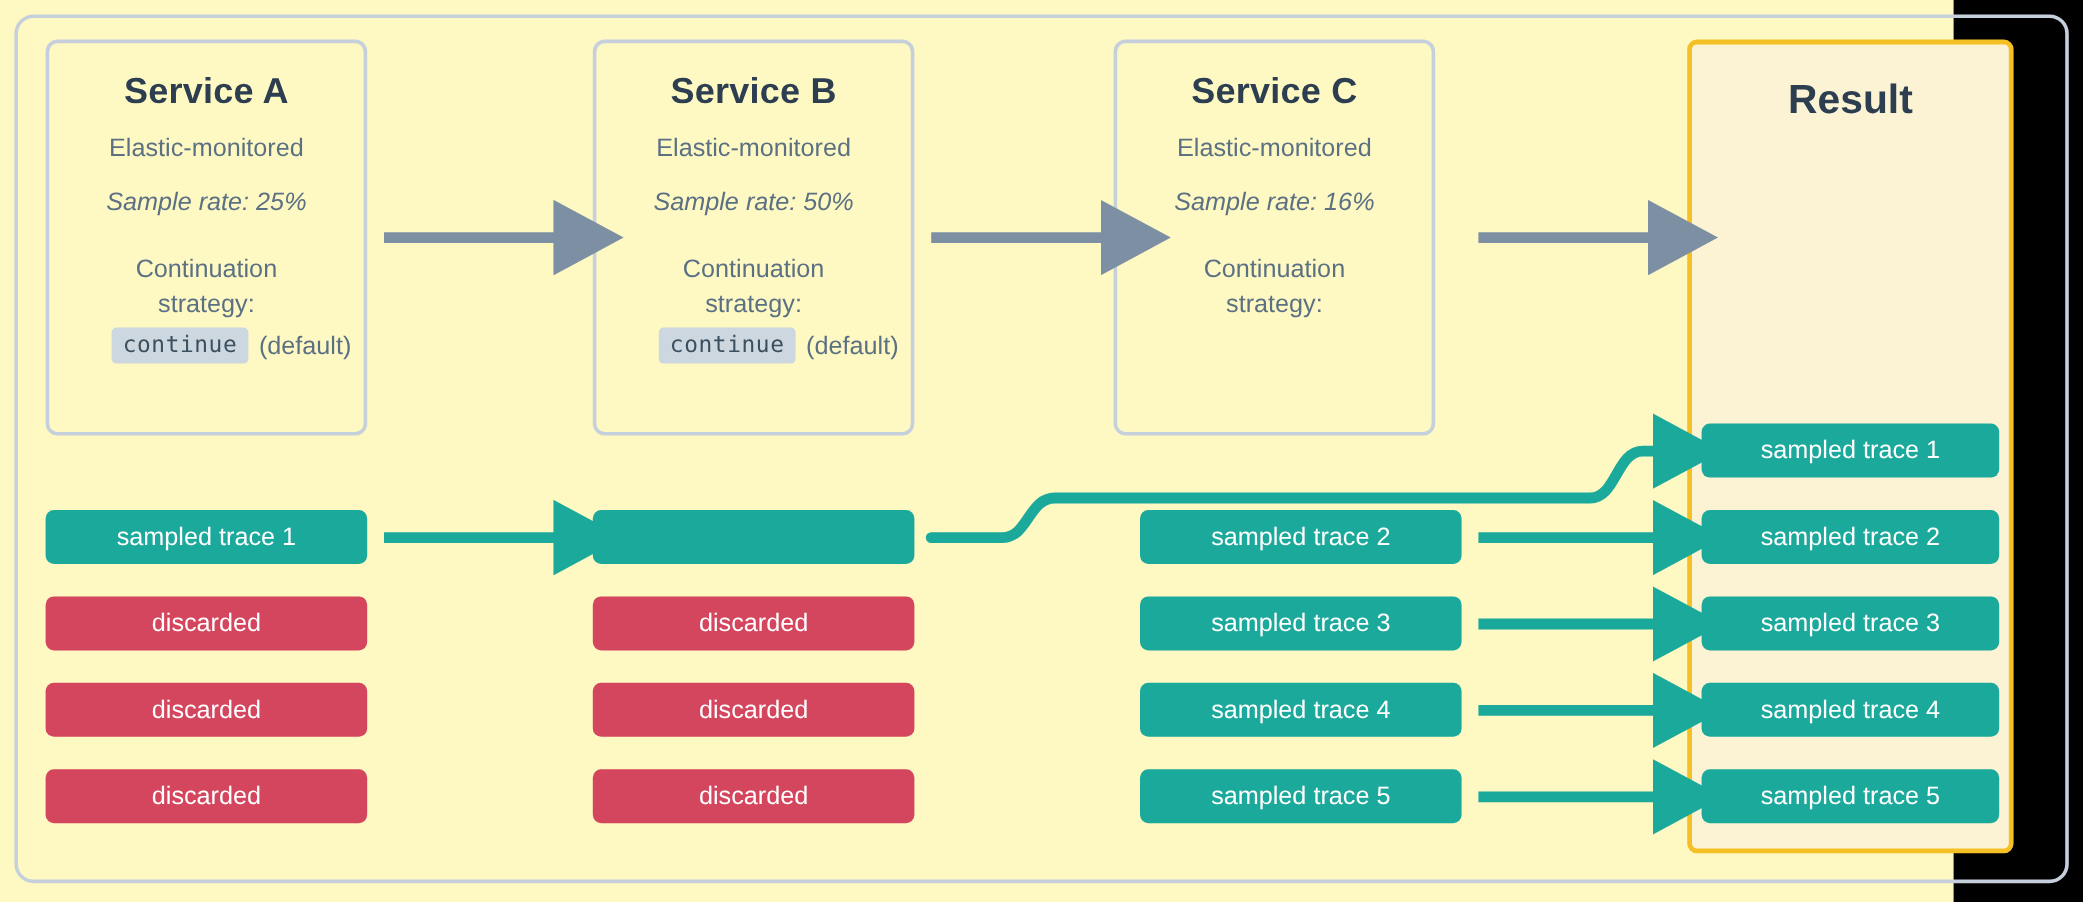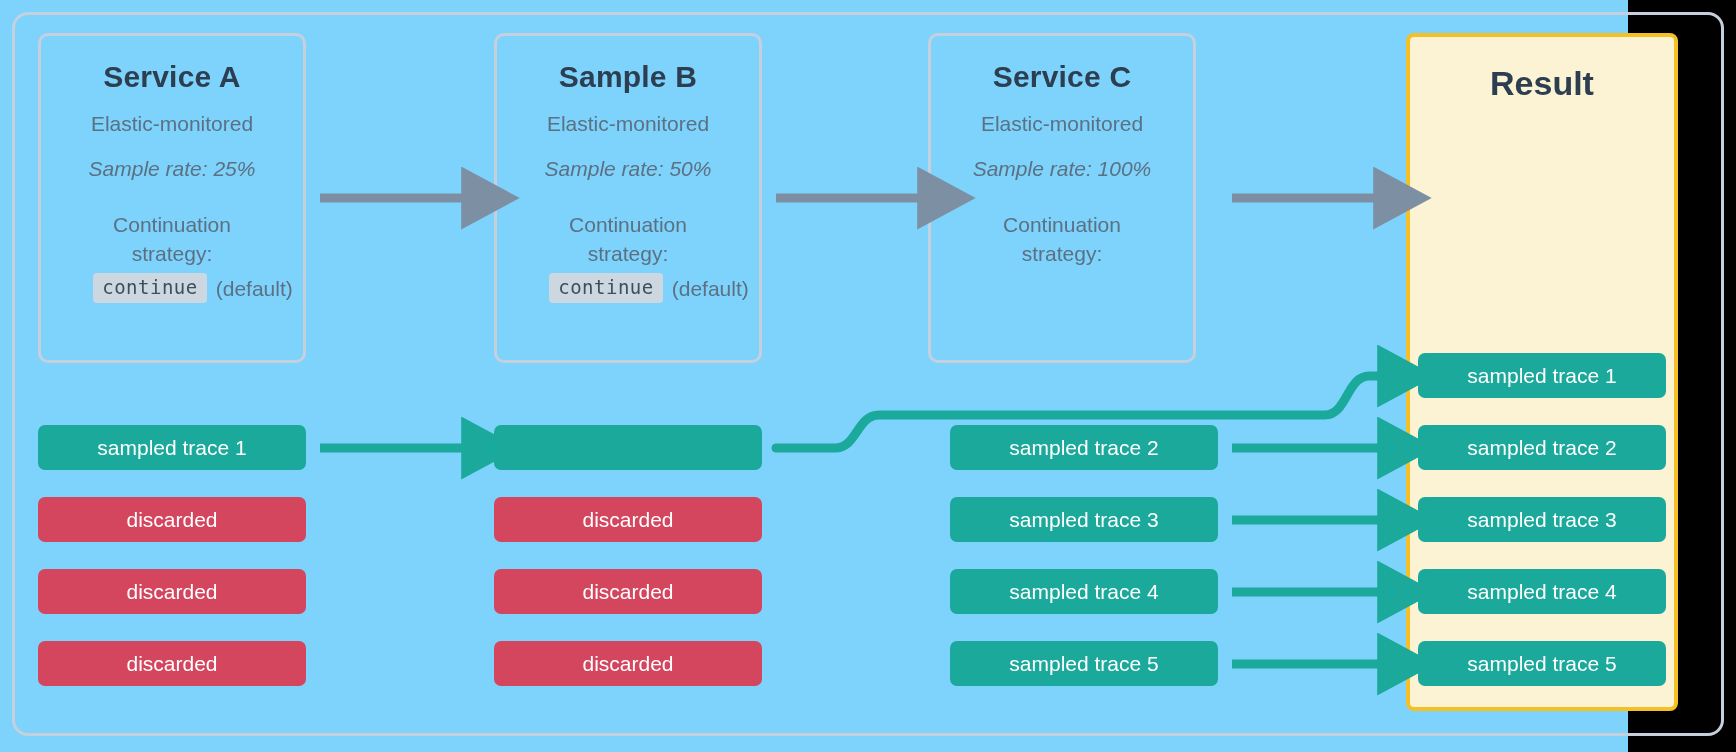--- a/index.html
+++ b/index.html
@@ -10,21 +10,21 @@
     height: 752px;
     background: #000000;
     font-family: "Liberation Sans", sans-serif;
     overflow: hidden;
   }
 
   #stage {
     position: relative;
     width: 1628px;
     height: 752px;
-    background: #7dd3fc;
+    background: #fef9c3;
   }
 
   
   #outer-frame {
     position: absolute;
     left: 12px;
     top: 12px;
     width: 1712px;
     height: 724px;
     border: 3px solid #c5d0dc;
@@ -180,35 +180,35 @@
     <div class="service-rate">Sample rate: 25%</div>
     <div class="strategy-label">Continuation
 strategy:</div>
     <div class="strategy-line">
       <span class="code-badge">continue</span>
       <span class="default-note">(default)</span>
     </div>
   </div>
 
   <div class="service-box col-b">
-    <div class="service-title">Sample B</div>
+    <div class="service-title">Service B</div>
     <div class="service-sub">Elastic-monitored</div>
     <div class="service-rate">Sample rate: 50%</div>
     <div class="strategy-label">Continuation
 strategy:</div>
     <div class="strategy-line">
       <span class="code-badge">continue</span>
       <span class="default-note">(default)</span>
     </div>
   </div>
 
   <div class="service-box col-c">
     <div class="service-title">Service C</div>
     <div class="service-sub">Elastic-monitored</div>
-    <div class="service-rate">Sample rate: 100%</div>
+    <div class="service-rate">Sample rate: 16%</div>
     <div class="strategy-label">Continuation
 strategy:</div>
   </div>
 
   <div id="result-box">
     <div id="result-title">Result</div>
   </div>
 
   <svg id="connectors" viewBox="0 0 1736 752" xmlns="http://www.w3.org/2000/svg">
     <defs>

